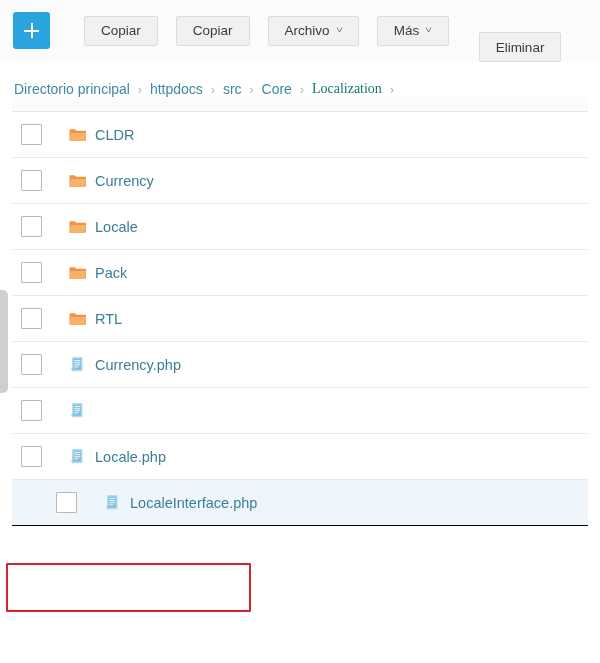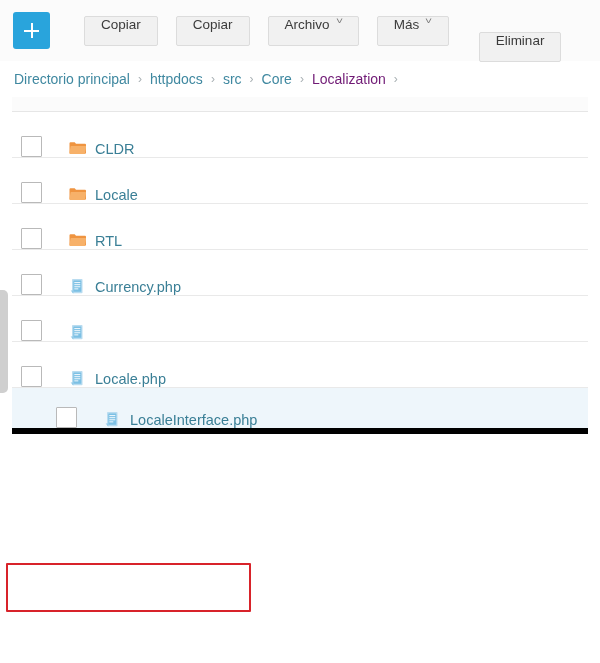--- a/index.html
+++ b/index.html
@@ -64,58 +64,59 @@
 
   .btn {
     height: 30px;
     background: #f1f1f1;
     border: 1px solid #dcdcdc;
     border-radius: 2px;
     color: #3b3b3b;
     font-size: 13.5px;
     font-family: "Liberation Sans", sans-serif;
     cursor: pointer;
-    padding: 0 16px;
+    padding: 8px 16px;
     display: inline-flex;
-    align-items: flex-start;
+    align-items: center;
     justify-content: center;
     box-sizing: border-box;
     white-space: nowrap;
   }
   .btn:first-of-type { margin-left: 0; }
   .toolbar .btn { margin-left: 18px; }
   .btn .caret {
     margin-left: 7px;
     font-size: 9px;
     color: #7a7a7a;
     line-height: 1;
     transform: scaleX(1.35);
     display: inline-block;
   }
   .sep-gap { width: 16px; flex: 0 0 auto; }
 
   
   .breadcrumb {
     height: 36px;
     display: flex;
-    align-items: center;
+    align-items: flex-end;
     padding-left: 14px;
     font-size: 14px;
     background: #ffffff;
     box-sizing: border-box;
   }
   .crumb {
     color: #3f88a0;
     text-decoration: none;
     cursor: pointer;
     white-space: nowrap;
   }
   .crumb.current {
-    color: #701a75;
+    color: #0f766e;
     cursor: default;
+    font-family: Liberation Serif, serif;
   }
   .crumb-sep {
     color: #a9b1b4;
     margin: 0 8px;
     font-size: 12px;
     user-select: none;
   }
 
   
   .list-wrap {
@@ -124,32 +125,32 @@
   }
   .list-header {
     height: 14px;
     background: #fbfbfb;
     border-bottom: 1px solid #e6e6e6;
     margin: 0 12px 0 12px;
   }
   .row {
     height: 46px;
     display: flex;
-    align-items: flex-end;
+    align-items: center;
     border-bottom: 1px solid #e9e9e9;
     margin: 0 12px 0 12px;
     box-sizing: border-box;
     position: relative;
     padding-left: 9px;
   }
   .row.hovered {
     background: #eef6fb;
     border-bottom-color: #e3eef5;
   }
-  .row:last-child { border-bottom: 6px solid #000000; padding-left: 44px; }
+  .row:last-child { border-bottom: 1px solid #000000; padding-left: 44px; }
 
   .checkbox {
     width: 21px;
     height: 21px;
     border: 1px solid #b9b9b9;
     background: #ffffff;
     border-radius: 1px;
     flex: 0 0 auto;
     cursor: pointer;
     box-sizing: border-box;
@@ -257,21 +258,41 @@
         <a class="name-link">CLDR</a>
       </div>
       <div class="row">
         <div class="checkbox"></div>
         <span class="icon-cell">
           <svg width="17" height="14" viewBox="0 0 17 14" xmlns="http://www.w3.org/2000/svg">
             <path d="M0.5 2.2a1 1 0 0 1 1-1h4.2l1.3 1.5H16a1 1 0 0 1 1 1v8.1a1 1 0 0 1-1 1H1.5a1 1 0 0 1-1-1z" fill="#ef9440"></path>
             <path d="M2.2 5.1h14.3a.7.7 0 0 1 .68.86l-1.1 6.1a1 1 0 0 1-.98.84H1.4a.9.9 0 0 1-.88-1.07l1.02-6.1a.8.8 0 0 1 .66-.63z" fill="#f7b169"></path>
           </svg>
         </span>
+        <a class="name-link">Currency</a>
+      </div>
+      <div class="row">
+        <div class="checkbox"></div>
+        <span class="icon-cell">
+          <svg width="17" height="14" viewBox="0 0 17 14" xmlns="http://www.w3.org/2000/svg">
+            <path d="M0.5 2.2a1 1 0 0 1 1-1h4.2l1.3 1.5H16a1 1 0 0 1 1 1v8.1a1 1 0 0 1-1 1H1.5a1 1 0 0 1-1-1z" fill="#ef9440"></path>
+            <path d="M2.2 5.1h14.3a.7.7 0 0 1 .68.86l-1.1 6.1a1 1 0 0 1-.98.84H1.4a.9.9 0 0 1-.88-1.07l1.02-6.1a.8.8 0 0 1 .66-.63z" fill="#f7b169"></path>
+          </svg>
+        </span>
         <a class="name-link">Locale</a>
+      </div>
+      <div class="row">
+        <div class="checkbox"></div>
+        <span class="icon-cell">
+          <svg width="17" height="14" viewBox="0 0 17 14" xmlns="http://www.w3.org/2000/svg">
+            <path d="M0.5 2.2a1 1 0 0 1 1-1h4.2l1.3 1.5H16a1 1 0 0 1 1 1v8.1a1 1 0 0 1-1 1H1.5a1 1 0 0 1-1-1z" fill="#ef9440"></path>
+            <path d="M2.2 5.1h14.3a.7.7 0 0 1 .68.86l-1.1 6.1a1 1 0 0 1-.98.84H1.4a.9.9 0 0 1-.88-1.07l1.02-6.1a.8.8 0 0 1 .66-.63z" fill="#f7b169"></path>
+          </svg>
+        </span>
+        <a class="name-link">Pack</a>
       </div>
       <div class="row">
         <div class="checkbox"></div>
         <span class="icon-cell">
           <svg width="17" height="14" viewBox="0 0 17 14" xmlns="http://www.w3.org/2000/svg">
             <path d="M0.5 2.2a1 1 0 0 1 1-1h4.2l1.3 1.5H16a1 1 0 0 1 1 1v8.1a1 1 0 0 1-1 1H1.5a1 1 0 0 1-1-1z" fill="#ef9440"></path>
             <path d="M2.2 5.1h14.3a.7.7 0 0 1 .68.86l-1.1 6.1a1 1 0 0 1-.98.84H1.4a.9.9 0 0 1-.88-1.07l1.02-6.1a.8.8 0 0 1 .66-.63z" fill="#f7b169"></path>
           </svg>
         </span>
         <a class="name-link">RTL</a>

